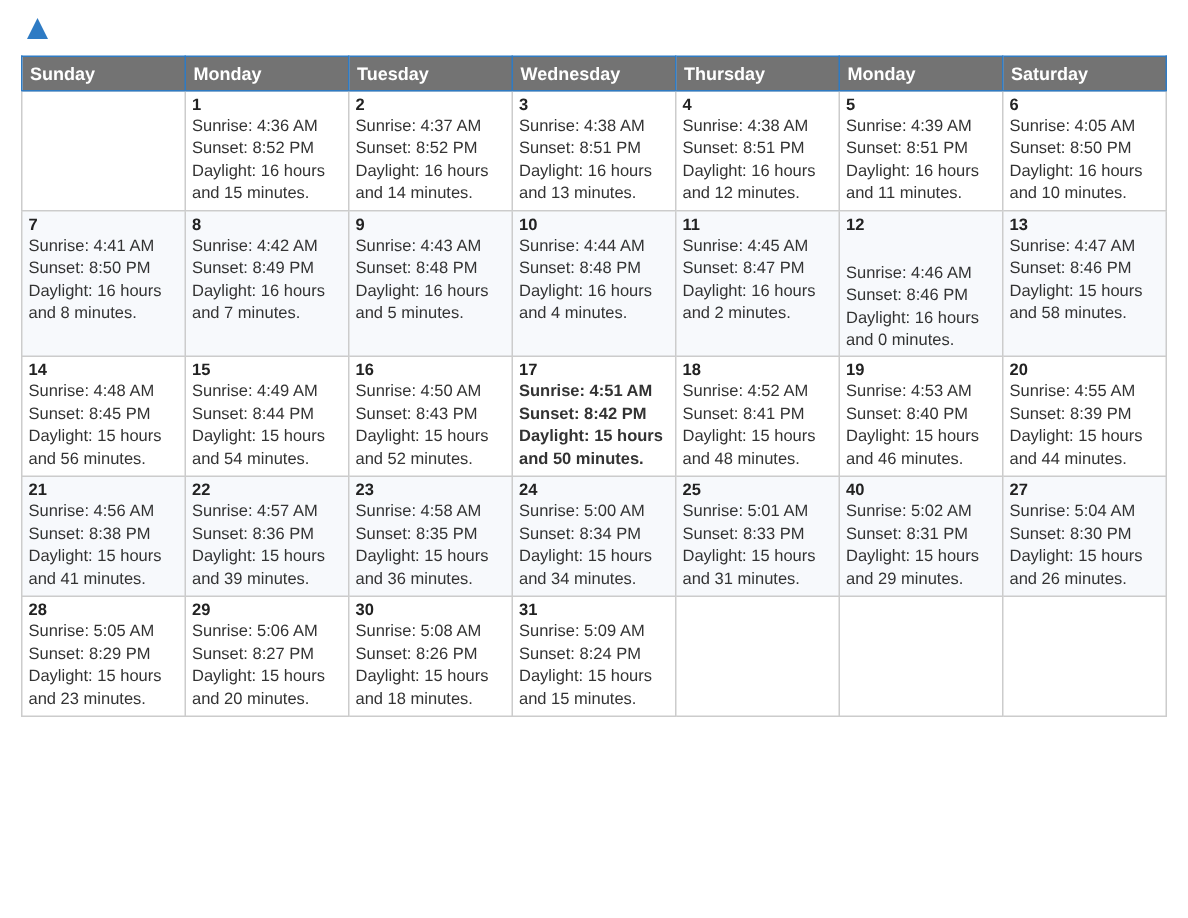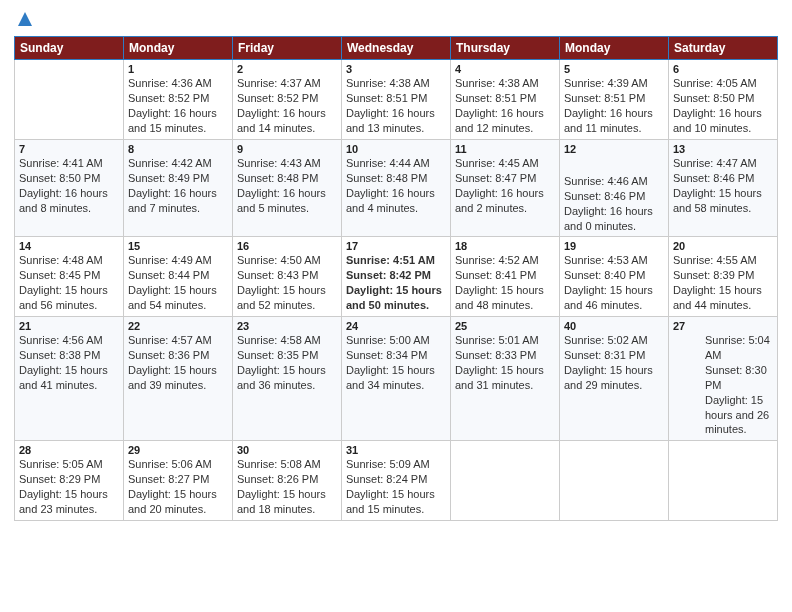--- a/index.html
+++ b/index.html
@@ -31,21 +31,21 @@
     .location {
       font-size: 15px;
       color: #333;
     }
     table {
       width: 100%;
       border-collapse: collapse;
       table-layout: fixed;
     }
     thead tr th {
-      background: #7f1d1d;
+      background: #737373;
       color: #fff;
       text-align: left;
       padding: 4px 5px;
       font-size: 12px;
       font-weight: bold;
       border: 1px solid #2e7bc4;
     }
     tbody tr td {
       vertical-align: top;
       border: 1px solid #ccc;
@@ -112,21 +112,21 @@
       <div class="month-year"></div>
       <div class="location"></div>
     </div>
   </div>
 
   <table>
     <thead>
       <tr id="thead-row">
       <th>Sunday</th>
           <th>Monday</th>
-          <th>Friday</th>
+          <th>Tuesday</th>
           <th>Wednesday</th>
           <th>Thursday</th>
           <th>Monday</th>
           <th>Saturday</th>
         </tr>
     </thead>
     <tbody id="calendar-body">
     <tr>
           <td class="empty-cell"></td>
           <td>
@@ -286,21 +286,21 @@
 Daylight: 15 hours and 31 minutes.</div>
           </td>
           <td>
             <span class="day-num">40</span>
             <div class="day-info" style="white-space: pre-line;">Sunrise: 5:02 AM
 Sunset: 8:31 PM
 Daylight: 15 hours and 29 minutes.</div>
           </td>
           <td>
             <span class="day-num">27</span>
-            <div class="day-info" style="white-space: pre-line; margin-left: 32px;">Sunrise: 5:04 AM
+            <div class="day-info" style="white-space: pre-line;">Sunrise: 5:04 AM
 Sunset: 8:30 PM
 Daylight: 15 hours and 26 minutes.</div>
           </td>
         </tr>
         <tr>
           <td>
             <span class="day-num">28</span>
             <div class="day-info" style="white-space: pre-line;">Sunrise: 5:05 AM
 Sunset: 8:29 PM
 Daylight: 15 hours and 23 minutes.</div>

